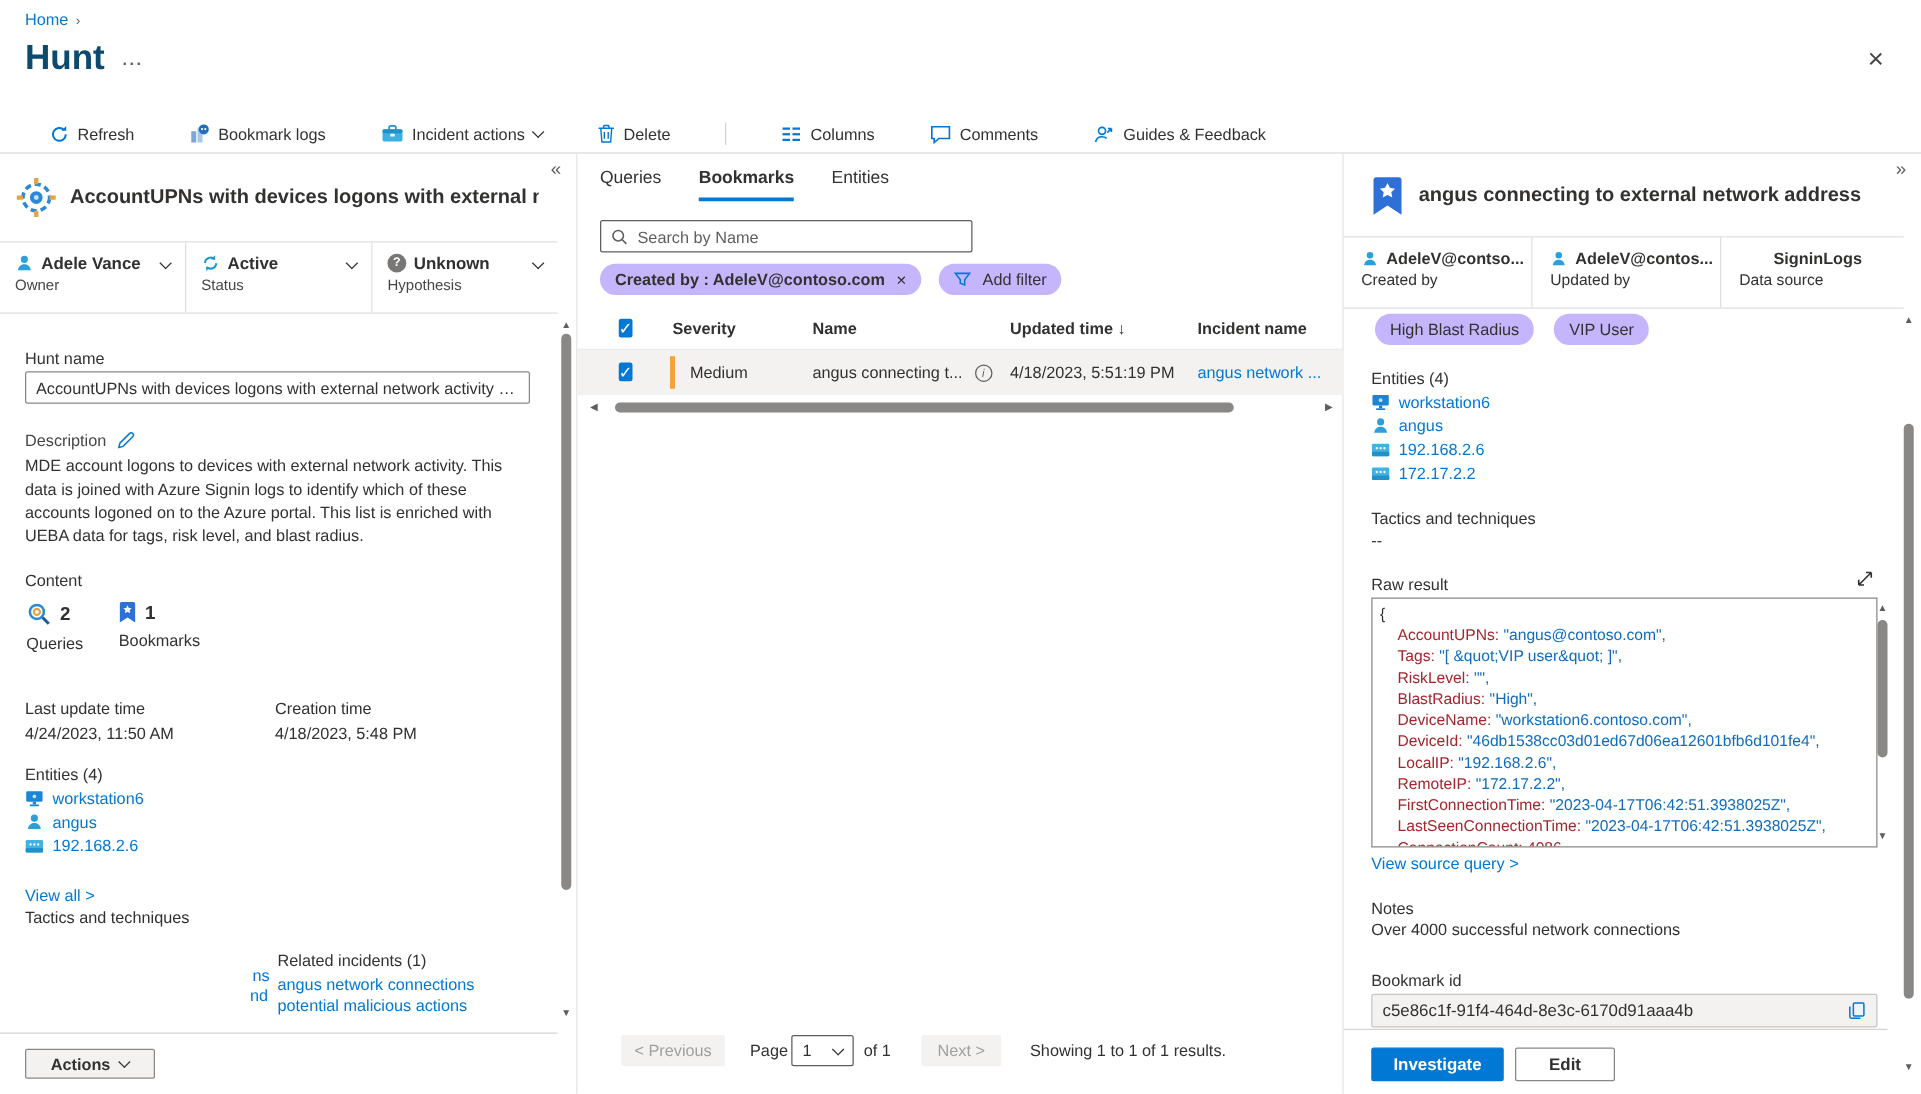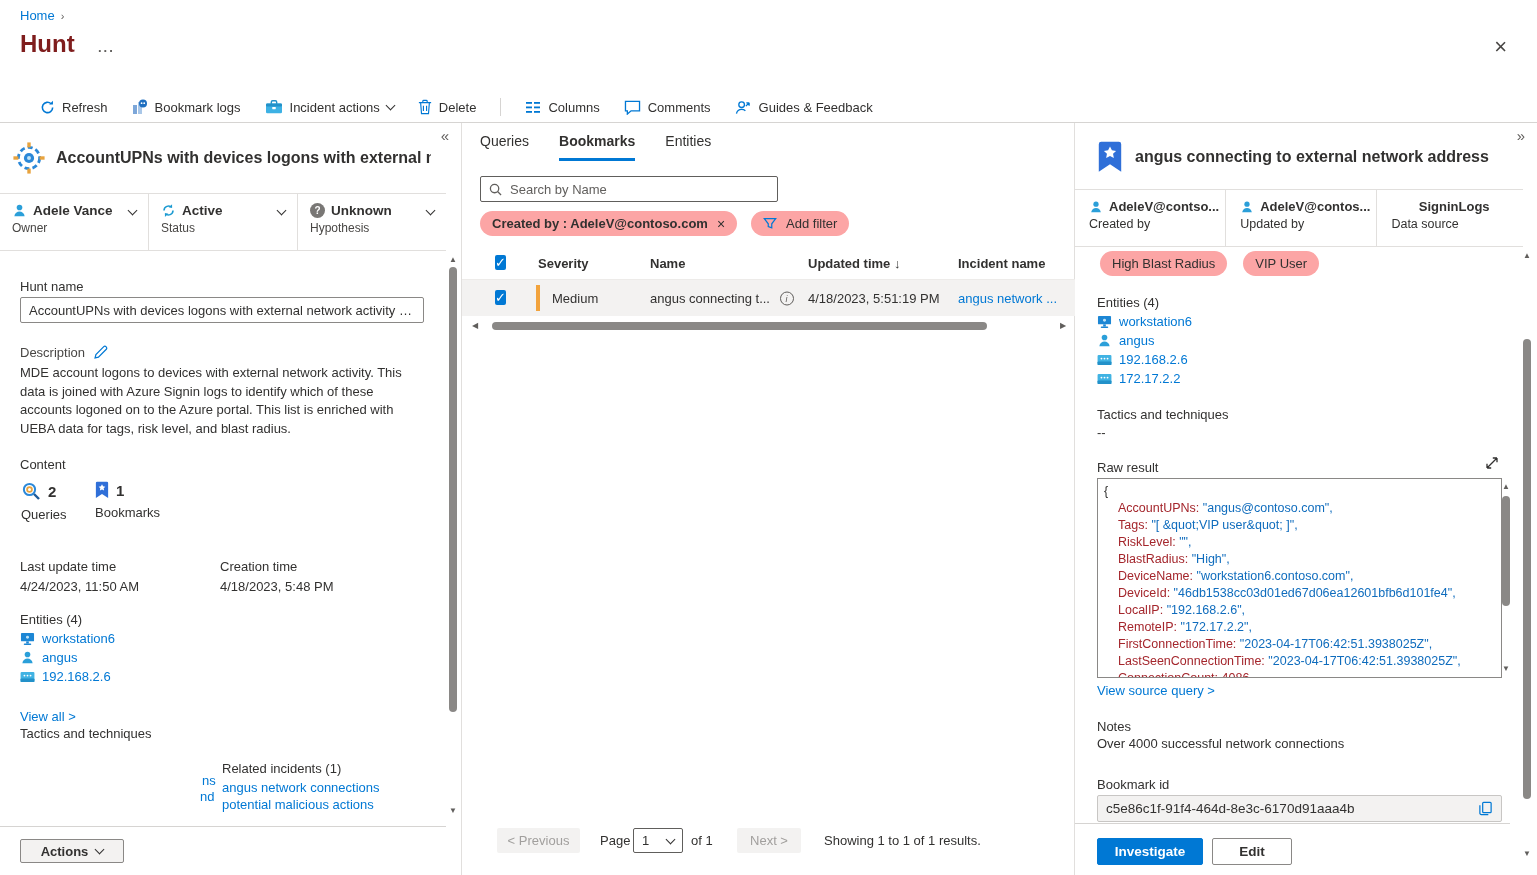--- a/index.html
+++ b/index.html
@@ -4,26 +4,26 @@
 <style>
   * { margin:0; padding:0; box-sizing:border-box; }
   html,body { width:1537px; height:875px; overflow:hidden; background:#fff;
     font-family:"Liberation Sans","DejaVu Sans",sans-serif; color:#323130; font-size:13px; }
   a, .link { color:#0078d4; text-decoration:none; cursor:pointer; }
   svg { display:block; }
 
   
   #crumb { position:absolute; left:20px; top:8px; font-size:13px; }
   #crumb .sep { color:#605e5c; margin-left:6px; font-size:11px; }
-  #page-title { position:absolute; left:20px; top:30px; font-size:24px; font-weight:700; color:#7f1d1d; }
+  #page-title { position:absolute; left:20px; top:30px; font-size:28px; font-weight:700; color:#0c4a6e; }
   #title-more { position:absolute; left:98px; top:40px; color:#605e5c; letter-spacing:2px; font-weight:700; }
   #close-x { position:absolute; right:30px; top:36px; font-size:22px; color:#484644; cursor:pointer; line-height:1; }
 
   
-  #toolbar { position:absolute; left:0; top:92px; width:1537px; height:30px; display:flex; align-items:center; padding-left:40px; gap:24px; }
+  #toolbar { position:absolute; left:0; top:92px; width:1537px; height:30px; display:flex; align-items:center; padding-left:40px; gap:44px; }
   #toolbar-border { position:absolute; left:0; top:122px; width:1537px; height:1px; background:#d6d4d2; }
   .tb-item { display:flex; align-items:center; gap:7px; cursor:pointer; white-space:nowrap; }
   .tb-sep { width:1px; height:18px; background:#d6d4d2; }
   .chev { width:7px; height:7px; border-right:1.6px solid #323130; border-bottom:1.6px solid #323130; transform:rotate(45deg); margin-top:-3px; display:inline-block; }
 
   
   .panel { position:absolute; top:123px; height:752px; background:#fff; }
   #left-panel  { left:0; width:462px; border-right:1px solid #e1dfdd; }
   #mid-panel   { left:462px; width:613px; border-right:1px solid #e1dfdd; }
   #right-panel { left:1075px; width:462px; }
@@ -76,21 +76,21 @@
   .menu-item { display:flex; align-items:center; gap:11px; height:36px; padding-left:12px; cursor:pointer; font-size:13px; }
 
   
   #tabs { position:absolute; left:18px; top:10px; display:flex; gap:30px; font-size:14px; }
   .tab { padding-bottom:9px; cursor:pointer; }
   .tab.active { font-weight:700; border-bottom:3px solid #0078d4; }
   #search-box { position:absolute; left:18px; top:53px; width:298px; height:26px; border:1px solid #605e5c; border-radius:2px; display:flex; align-items:center; padding:0 8px; gap:8px; }
   #search-input { border:none; outline:none; flex:1; font-size:13px; font-family:inherit; color:#323130; }
   #search-input::placeholder { color:#605e5c; }
   #pill-row { position:absolute; left:18px; top:88px; display:flex; gap:14px; }
-  .pill { background:#fca5a5; border-radius:13px; height:25px; display:flex; align-items:center; padding:0 12px; gap:9px; font-size:13px; cursor:pointer; }
+  .pill { background:#c4b5fd; border-radius:13px; height:25px; display:flex; align-items:center; padding:0 12px; gap:9px; font-size:13px; cursor:pointer; }
   .pill b { font-weight:700; }
   .pill .x { color:#323130; font-size:14px; cursor:pointer; }
   .cbx { width:20px; height:20px; background:#0078d4; border-radius:2px; color:#fff; font-size:13px; font-weight:700; text-align:center; line-height:20px; cursor:pointer; }
   #tbl-header { position:absolute; left:0; top:124px; width:613px; height:33px; border-bottom:1px solid #edebe9; font-weight:700; }
   #tbl-row { position:absolute; left:0; top:157px; width:613px; height:36px; background:#f3f2f1; cursor:pointer; }
   .cell { position:absolute; top:50%; transform:translateY(-50%); white-space:nowrap; }
   .sev-bar { position:absolute; left:74px; top:5px; width:4px; height:26px; background:#f2a33c; }
   #mid-hscroll { left:22px; top:196px; width:570px; }
   #pagination { position:absolute; left:0; top:705px; width:613px; height:26px; }
   .pg-btn { position:absolute; height:25px; background:#f3f2f1; color:#a19f9d; display:flex; align-items:center; justify-content:center; border-radius:2px; font-size:13px; }

